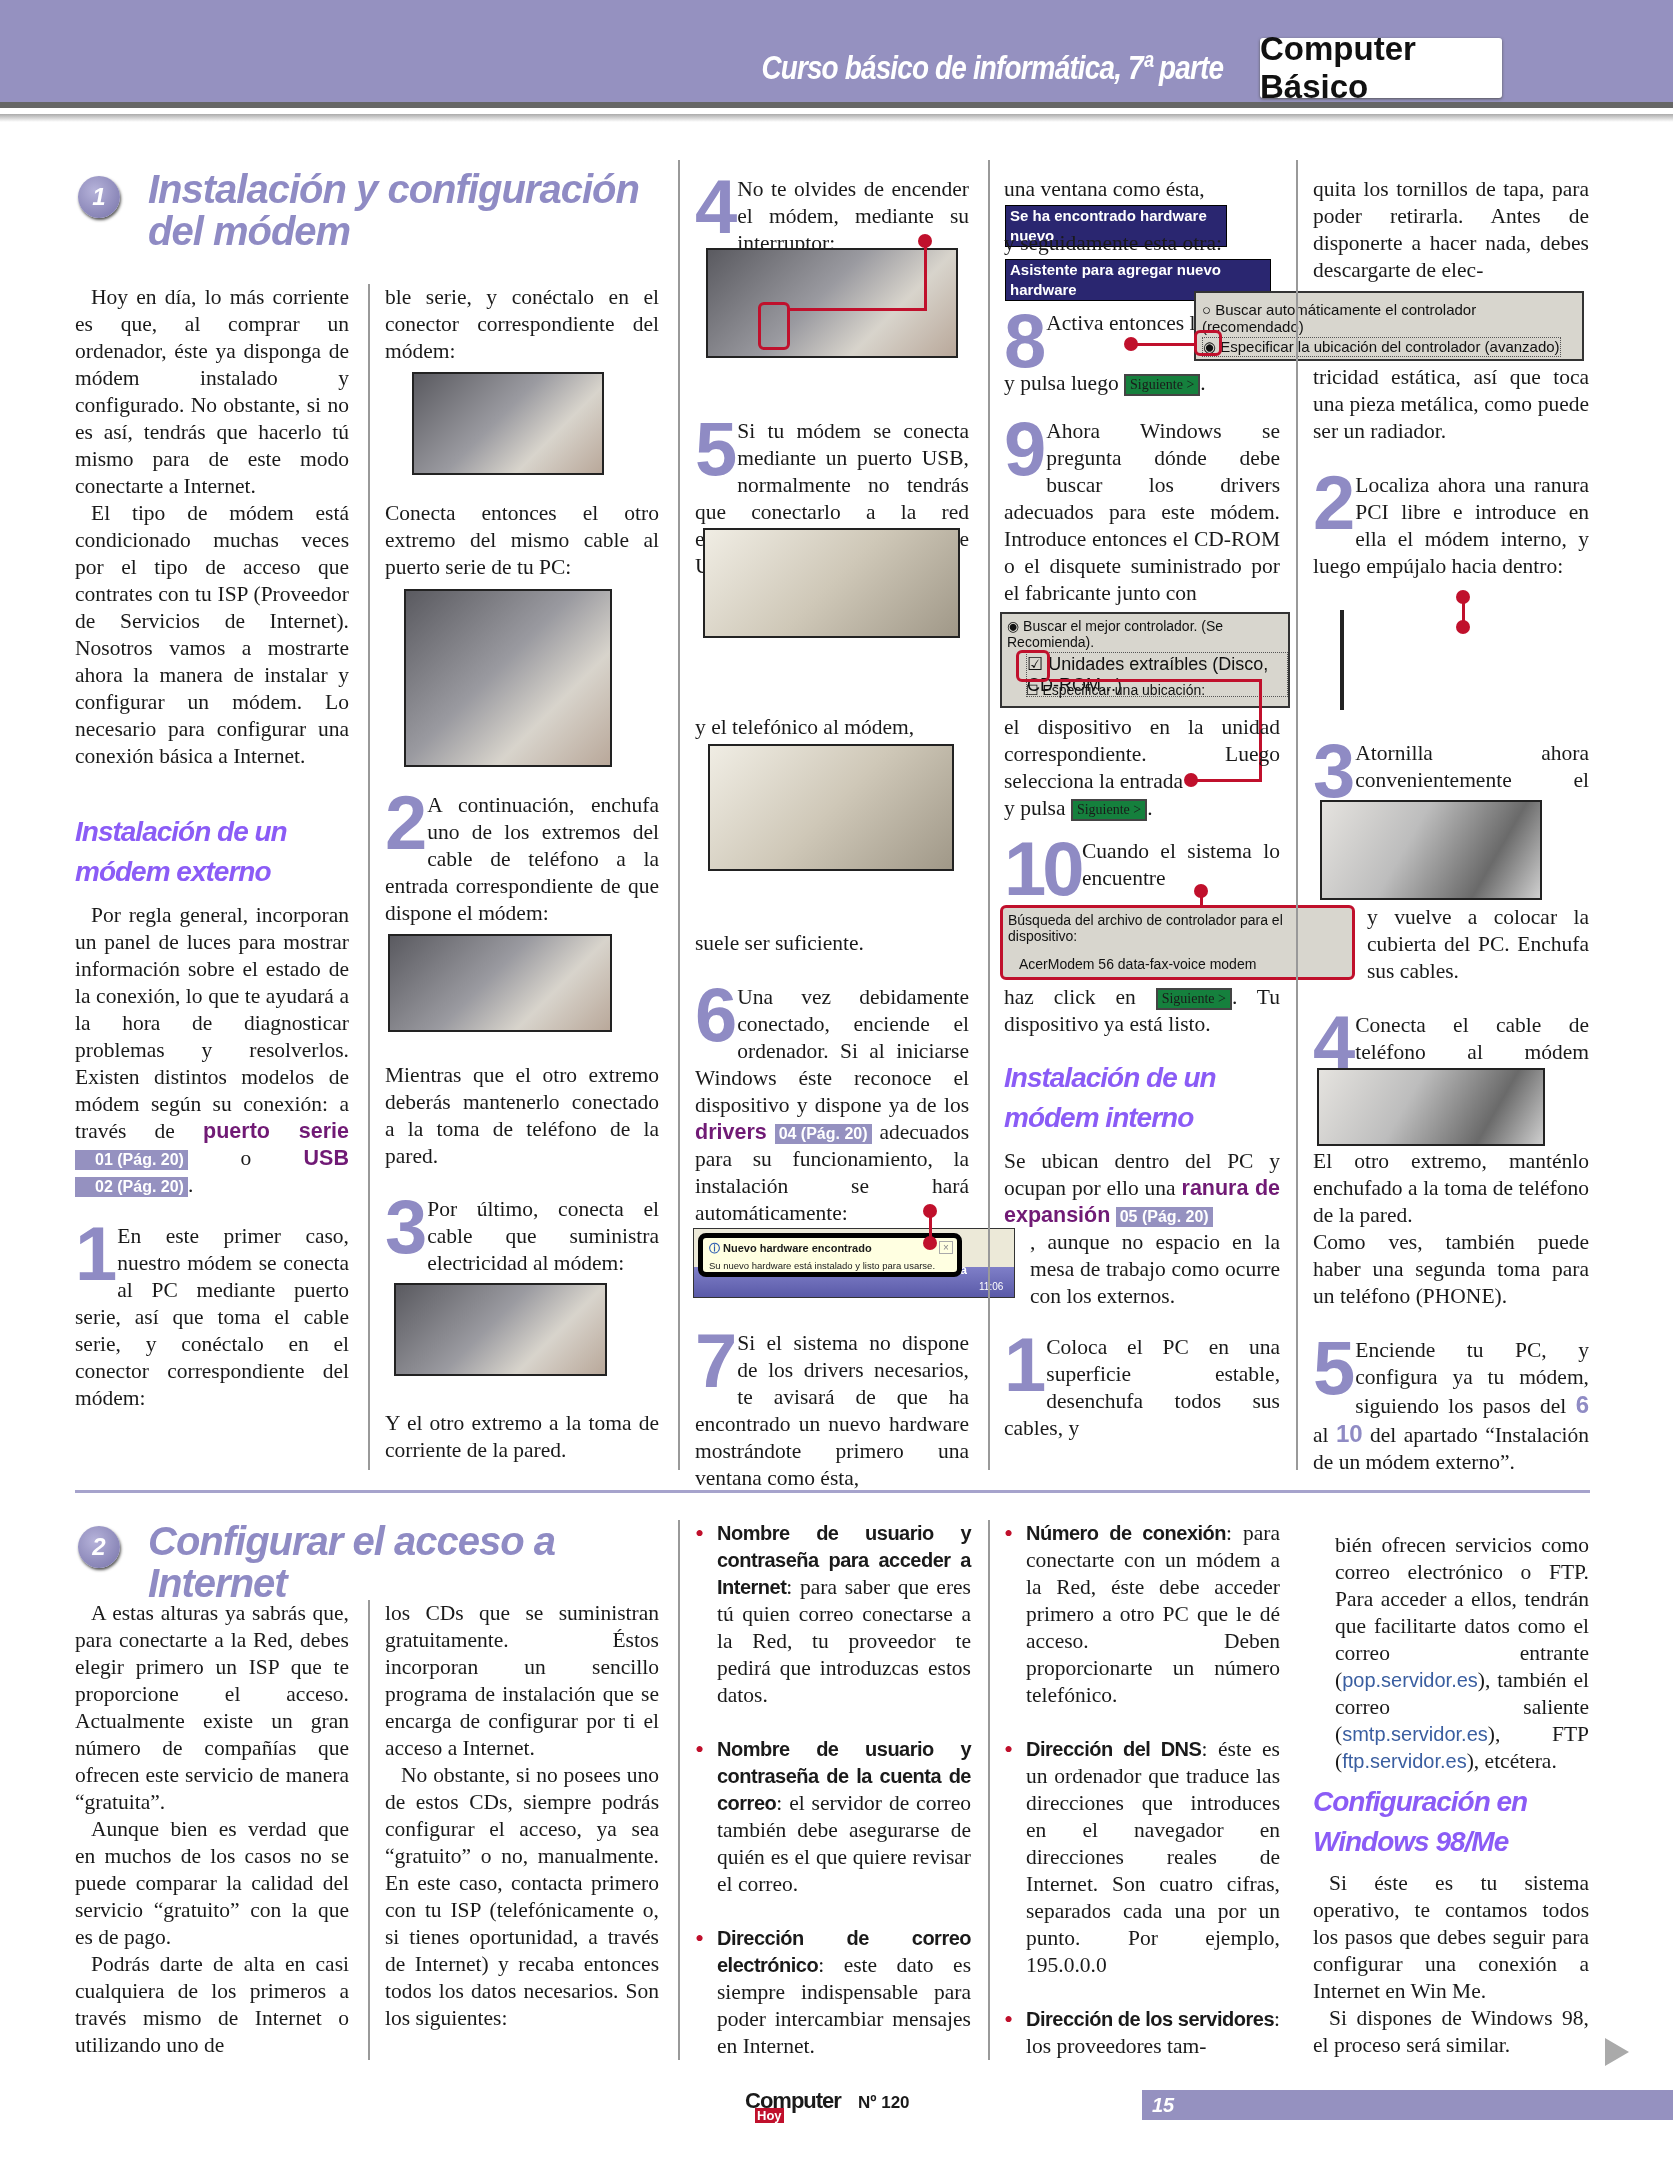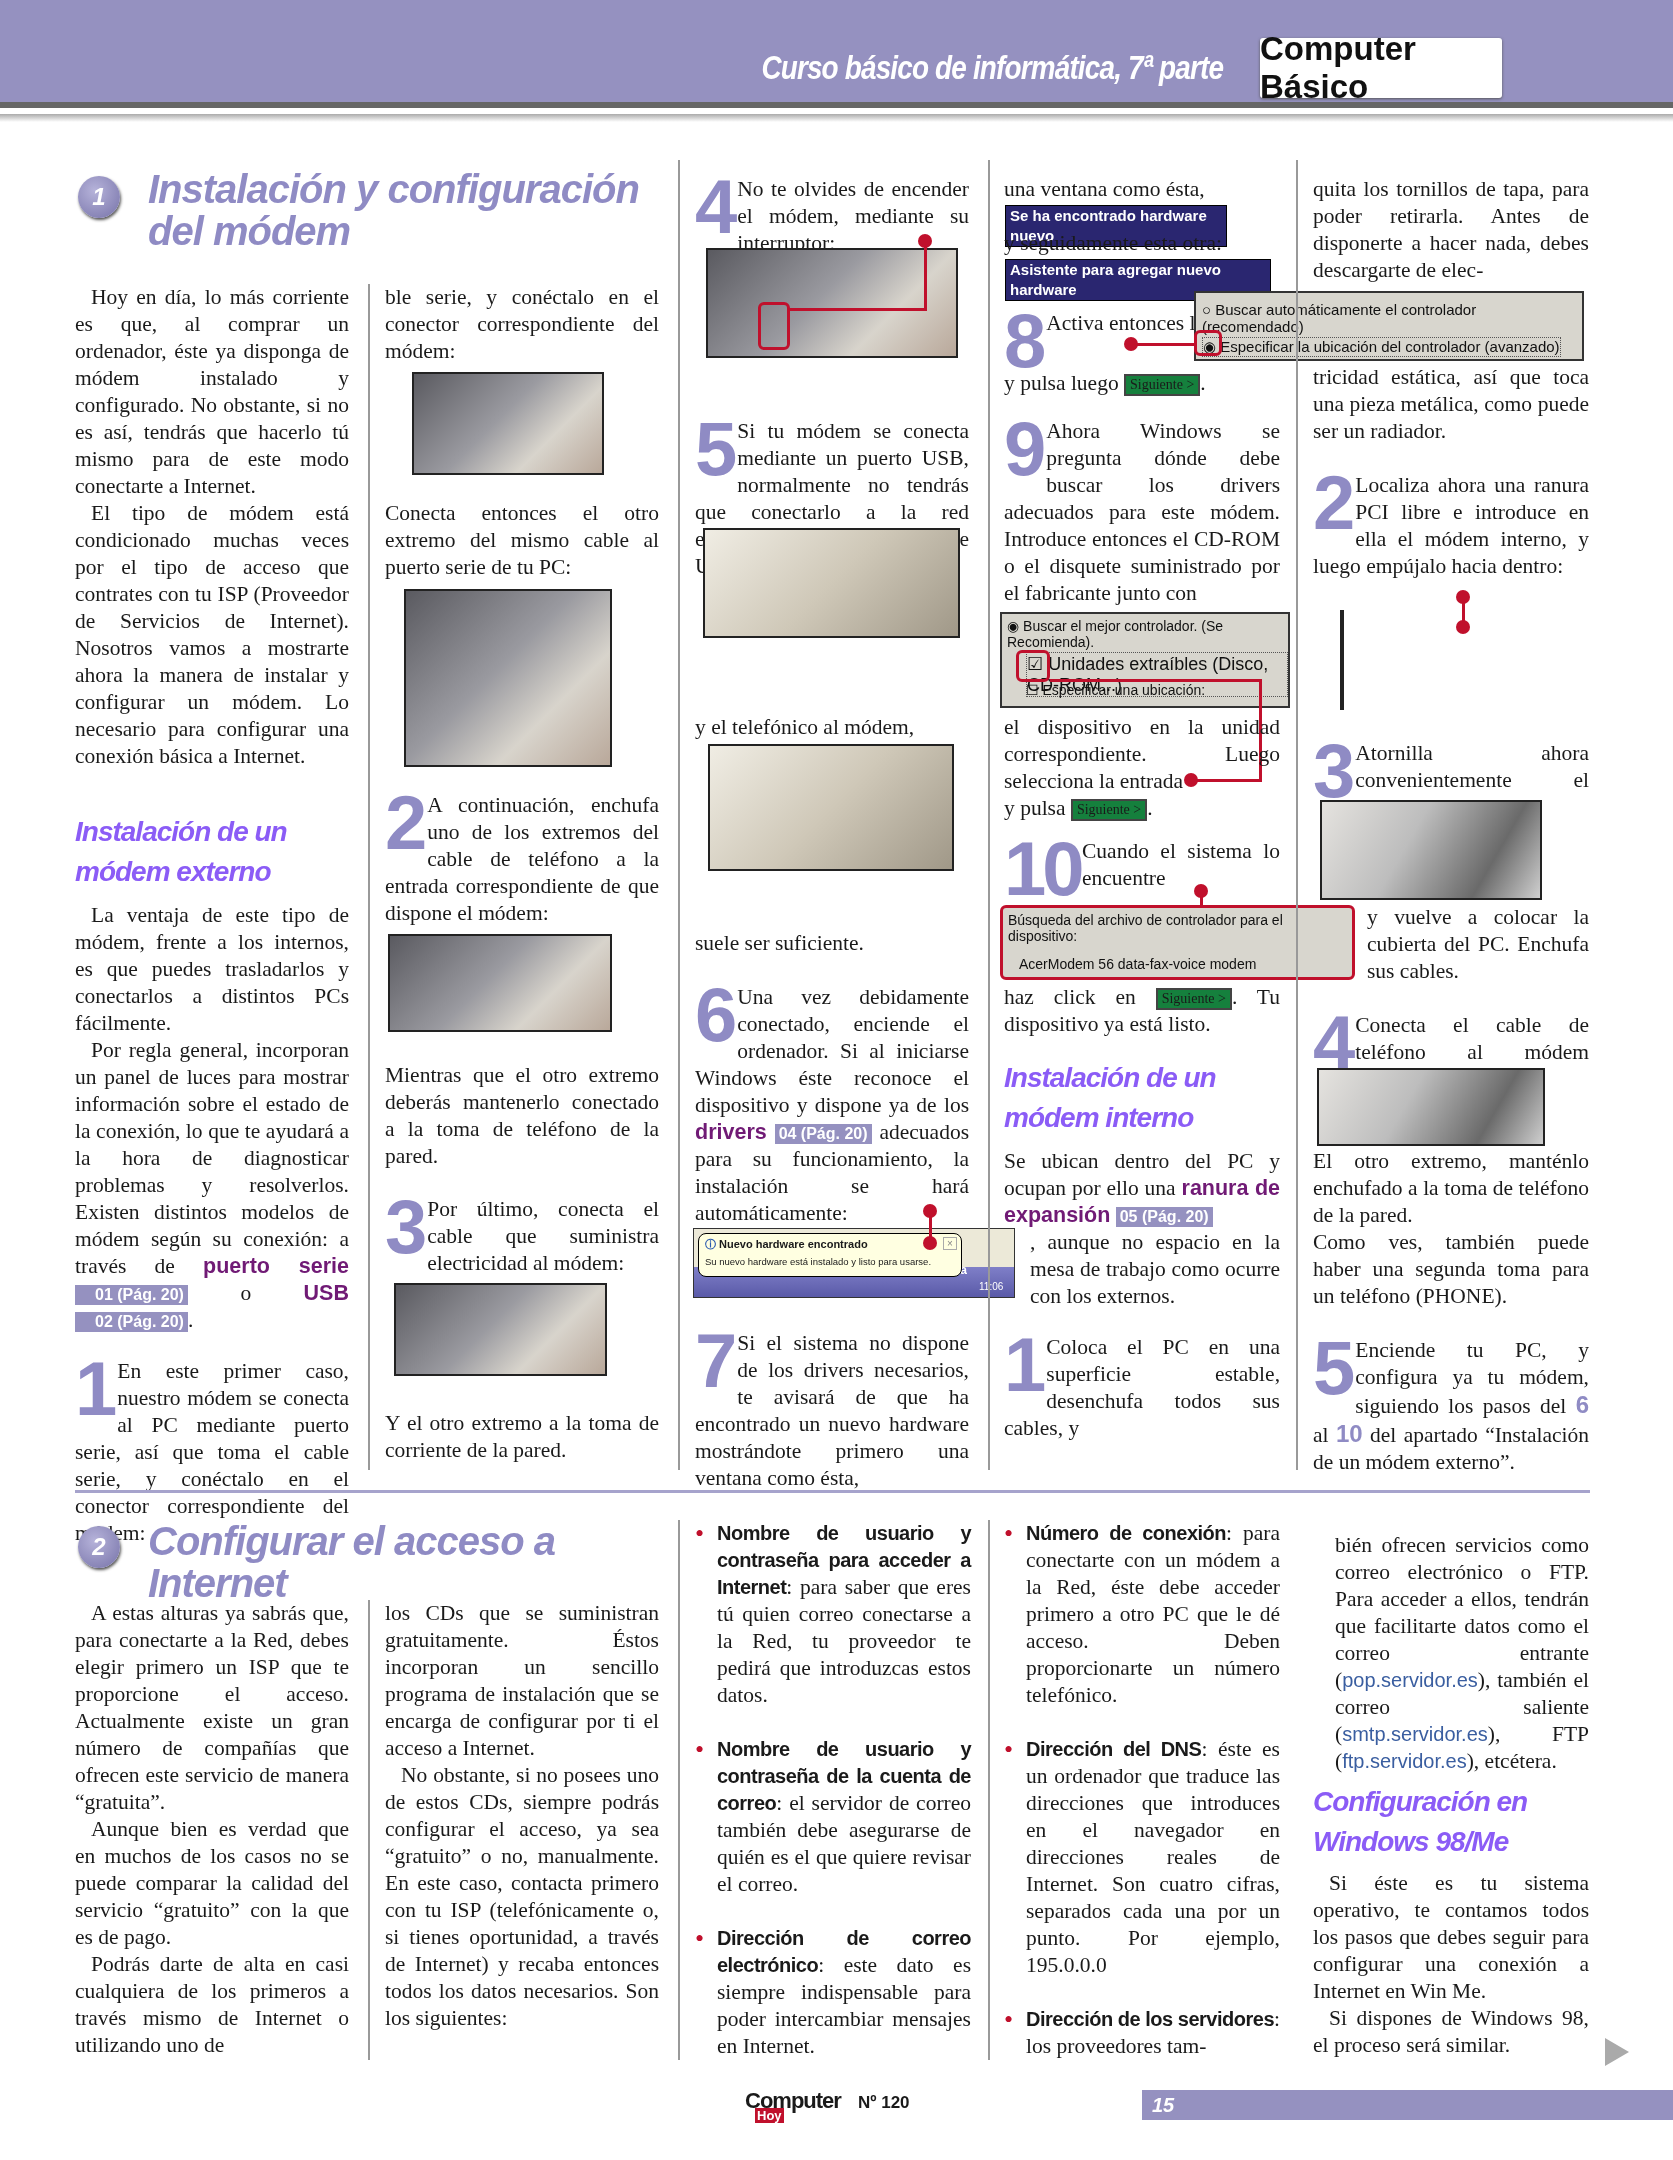--- a/index.html
+++ b/index.html
@@ -49,21 +49,20 @@
 
 <div class="sec-num" style="left:78px;top:176px">1</div>
 <div class="sec-title" style="left:148px;top:168px;width:520px;font-size:40px">Instalación y configuración del módem</div>
 
 <div class="txt" style="left:75px;top:284px;width:274px">
   <p>Hoy en día, lo más corriente es que, al comprar un ordenador, éste ya disponga de módem instalado y configurado. No obstante, si no es así, tendrás que hacerlo tú mismo para de este modo conectarte a Internet.</p>
   <p>El tipo de módem está condicionado muchas veces por el tipo de acceso que contrates con tu ISP (Proveedor de Servicios de Internet). Nosotros vamos a mostrarte ahora la manera de instalar y configurar un módem. Lo necesario para configurar una conexión básica a Internet.</p>
 </div>
 <div class="sub-title" style="left:75px;top:812px;width:280px">Instalación de un módem externo</div>
 <div class="txt" style="left:75px;top:902px;width:274px">
-  <p>La ventaja de este tipo de módem, frente a los internos, es que puedes trasladarlos y conectarlos a distintos PCs fácilmente.</p>
   <p><span>Por regla general, incorporan un panel de luces para mostrar información sobre el estado de la conexión, lo que te ayudará a la hora de diagnosticar problemas y resolverlos. Existen distintos modelos de módem según su conexión: a través de</span> <span class="kw">puerto serie</span> <span class="ref">01 (Pág. 20)</span> <span>o</span> <span class="kw">USB</span> <span class="ref">02 (Pág. 20)</span><span>.</span></p>
   <p class="ni" style="margin-top:24px"><span class="big">1</span><span>En este primer caso, nuestro módem se conecta al PC mediante puerto serie, así que toma el cable serie, y conéctalo en el conector correspondiente del módem:</span></p>
 </div>
 <div class="vline" style="left:368px;top:284px;height:1186px"></div>
 
 <div class="txt" style="left:385px;top:284px;width:274px">
   <p class="ni" style="height:81px">ble serie, y conéctalo en el conector correspondiente del módem:</p>
 </div>
 <div class="photo" style="left:412px;top:372px;width:192px;height:103px"></div>
 <div class="txt" style="left:385px;top:500px;width:274px">
@@ -107,21 +106,21 @@
   <p class="ni">suele ser suficiente.</p>
 </div>
 <div class="txt" style="left:695px;top:984px;width:274px">
   <p class="ni"><span class="big">6</span><span>Una vez debidamente conectado, enciende el ordenador. Si al iniciarse Windows éste reconoce el dispositivo y dispone ya de los</span> <span class="kw">drivers</span> <span class="ref">04 (Pág. 20)</span> <span>adecuados para su funcionamiento, la instalación se hará automáticamente:</span></p>
 </div>
 
 <div style="position:absolute;left:693px;top:1228px;width:322px;height:70px;background:#ece9d8;border:1px solid #333">
   <div style="position:absolute;left:0;top:38px;width:320px;height:30px;background:linear-gradient(#7f7fc8,#5a5aa8)"></div>
   <div style="position:absolute;left:235px;top:34px;font-family:'Liberation Sans',sans-serif;font-size:12px;color:#fff;font-weight:bold">Flecha</div>
   <div style="position:absolute;left:285px;top:52px;font-family:'Liberation Sans',sans-serif;font-size:10px;color:#fff">11:06</div>
-  <div style="position:absolute;left:4px;top:4px;width:264px;height:44px;background:#ffffe1;border:1px solid #000000;border-radius:8px;font-family:'Liberation Sans',sans-serif;padding:3px 6px">
+  <div style="position:absolute;left:4px;top:4px;width:264px;height:44px;background:#ffffe1;border:5px solid #000000;border-radius:8px;font-family:'Liberation Sans',sans-serif;padding:3px 6px">
     <div style="font-size:11px;font-weight:bold"><span style="color:#2a5ab0">ⓘ </span><span>Nuevo hardware encontrado</span></div>
     <div style="font-size:9.5px;margin-top:4px">Su nuevo hardware está instalado y listo para usarse.</div>
     <div style="position:absolute;right:4px;top:3px;width:14px;height:13px;border:1px solid #aaa;font-size:10px;line-height:11px;text-align:center;color:#888">×</div>
   </div>
 </div>
 <div class="rline" style="left:929px;top:1210px;width:3px;height:30px"></div>
 <div class="dot" style="left:923px;top:1204px"></div>
 <div class="dot" style="left:923px;top:1236px"></div>
 
 <div class="txt" style="left:695px;top:1330px;width:274px">

